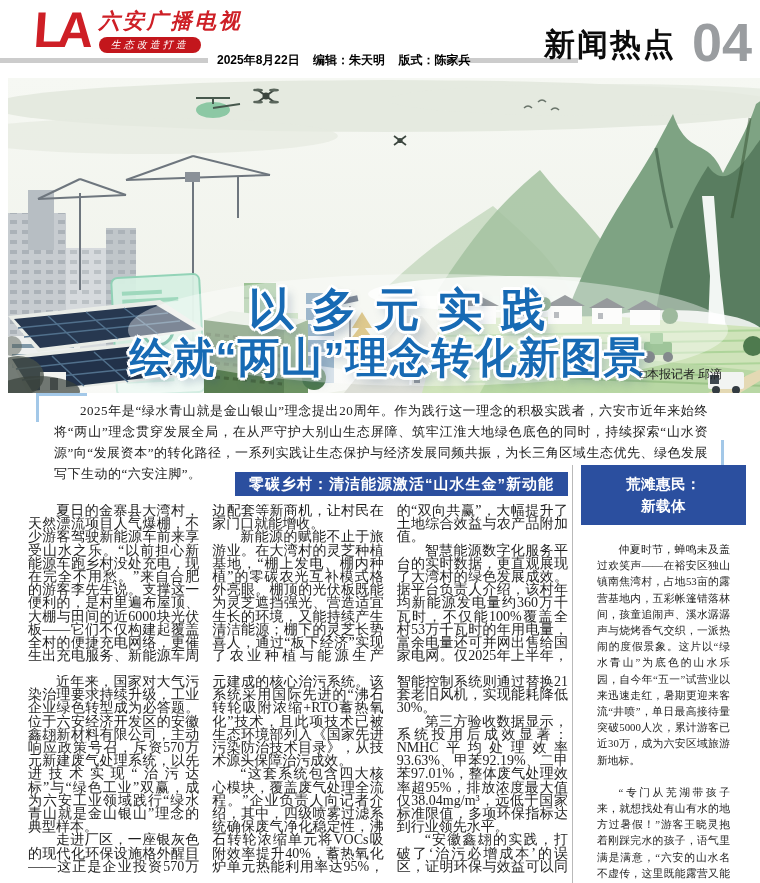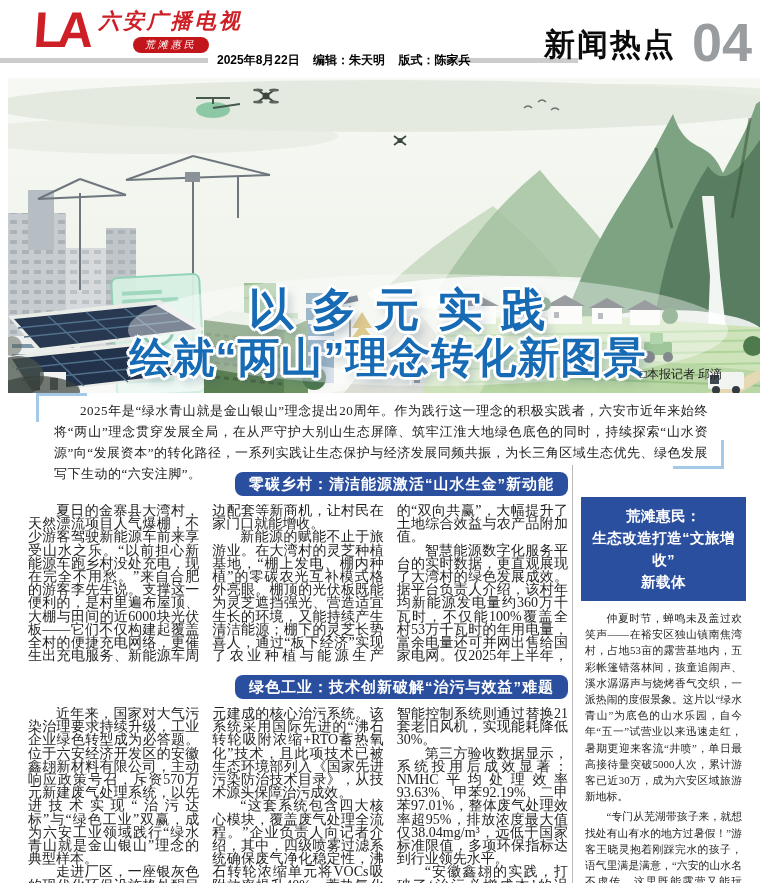--- a/index.html
+++ b/index.html
@@ -9,21 +9,21 @@
     font-family:"Liberation Serif","DejaVu Serif",serif;
   }
   
   .masthead{position:absolute;left:0;top:0;width:760px;height:78px;background:#fff}
   .logo{position:absolute;left:34px;top:4px;display:flex;align-items:flex-start}
   .logo-mono{
     font-family:"Liberation Sans","DejaVu Sans",sans-serif;font-weight:900;
     font-size:50px;line-height:52px;color:#ce1f26;letter-spacing:-7px;
     transform:skewX(-4deg);padding-right:12px;
   }
-  .logo-right{display:flex;flex-direction:column;align-items:center;margin-top:5px}
+  .logo-right{display:flex;flex-direction:column;align-items:flex-start;margin-top:5px}
   .logo-name{color:#ce1f26;font-weight:700;font-size:21px;line-height:24px;letter-spacing:3px;font-style:italic}
   .logo-badge{background:#c3161c;color:#fff;font-size:10px;line-height:14px;padding:1px 12px;border-radius:9px;margin-top:4px;letter-spacing:3px;font-style:italic}
   .rule{position:absolute;top:58px;height:5px;background:#cccccc}
   .rule-left{left:0;width:208px}
   .rule-right{left:444px;width:134px}
   .dateline{
     position:absolute;left:217px;top:52px;white-space:nowrap;
     font-family:"Liberation Sans","DejaVu Sans",sans-serif;
     font-size:12px;font-weight:700;color:#000000;
   }
@@ -50,46 +50,46 @@
   .intro::before{content:"";position:absolute;left:0;top:0;width:48px;height:26px;border-left:3px solid #a3c8e8;border-top:3px solid #a3c8e8}
   .intro::after{content:"";position:absolute;right:0;bottom:0;width:48px;height:26px;border-right:3px solid #a3c8e8;border-bottom:3px solid #a3c8e8}
   .intro p{margin:0;padding:7px 16px 0 18px;font-size:13px;line-height:21px;text-indent:2em;text-align:justify;letter-spacing:.5px;color:#222}
   
   .content{position:absolute;left:0;top:465px;width:760px;height:418px;overflow:hidden}
   .left-block{position:absolute;left:28px;top:7px;width:540px}
   .sec-head{
     display:block;margin-left:auto;width:max-content;max-width:540px;
     background:#2b4f9f;color:#fff;
     font-family:"Liberation Sans","DejaVu Sans",sans-serif;font-weight:700;
-    font-size:15px;line-height:16px;padding:4px 14px;letter-spacing:1px;border-radius:8px;
+    font-size:15px;line-height:16px;padding:4px 14px;letter-spacing:1px;
   }
   .cols{column-count:3;column-gap:13px;margin-top:8px;font-size:14px;line-height:13.2px;text-align:justify;color:#1e1e1e}
   .cols p{margin:0;text-indent:2em}
   .sec1-cols{height:160px;overflow:hidden}
   .sec2-wrap{margin-top:11px}
   .sec2-cols{height:206px;overflow:hidden}
   .divider{position:absolute;left:572px;top:0;width:1px;height:418px;background:#b9b9b9}
   .right-block{position:absolute;left:581px;top:0;width:165px}
   .right-head{
     background:#2b4f9f;color:#fff;text-align:center;
     font-family:"Liberation Sans","DejaVu Sans",sans-serif;font-weight:700;
-    font-size:14.5px;line-height:22px;padding:8px 3px;letter-spacing:.5px;margin-top:32px;
+    font-size:14.5px;line-height:22px;padding:8px 3px;letter-spacing:.5px;
   }
   .right-body{margin-top:9px;font-size:10.8px;line-height:16.2px;text-align:justify;color:#1e1e1e}
-  .right-body p{margin:4px;text-indent:2em}
+  .right-body p{margin:16px;text-indent:2em}
 </style>
 </head>
 <body>
 
 <div class="masthead">
   <div class="logo">
     <div class="logo-mono">LA</div>
     <div class="logo-right">
       <div class="logo-name">六安广播电视</div>
-      <div class="logo-badge">荒滩惠民</div>
+      <div class="logo-badge">生态改造打造</div>
     </div>
   </div>
   <div class="rule rule-left"></div>
   <div class="rule rule-right"></div>
   <div class="dateline">
     <span>2025年8月22日</span>
     <span>编辑：朱天明</span>
     <span>版式：陈家兵</span>
   </div>
   <div class="pagehead">
@@ -351,35 +351,33 @@
   <div class="left-block">
     <div class="sec-head">零碳乡村：清洁能源激活“山水生金”新动能</div>
     <div class="cols sec1-cols">
       <p>夏日的金寨县大湾村，天然漂流项目人气爆棚，不少游客驾驶新能源车前来享受山水之乐。“以前担心新能源车跑乡村没处充电，现在完全不用愁。”来自合肥的游客李先生说。支撑这一便利的，是村里遍布屋顶、大棚与田间的近6000块光伏板——它们不仅构建起覆盖全村的便捷充电网络，更催生出充电服务、新能源车周边配套等新商机，让村民在家门口就能增收。</p>
       <p>新能源的赋能不止于旅游业。在大湾村的灵芝种植基地，“棚上发电、棚内种植”的零碳农光互补模式格外亮眼。棚顶的光伏板既能为灵芝遮挡强光、营造适宜生长的环境，又能持续产生清洁能源；棚下的灵芝长势喜人，通过“板下经济”实现了农业种植与能源生产的“双向共赢”，大幅提升了土地综合效益与农产品附加值。</p>
       <p>智慧能源数字化服务平台的实时数据，更直观展现了大湾村的绿色发展成效。据平台负责人介绍，该村年均新能源发电量约360万千瓦时，不仅能100%覆盖全村53万千瓦时的年用电量，富余电量还可并网出售给国家电网。仅2025年上半年，这笔“卖电收入”就为村集体带来56万元额外收益。</p>
       <p>从“靠山水吃饭”到“让山水生金”，大湾村的实践印证了“两山”理念的深厚生命力。如今，零碳发展不仅让乡村环境更宜居，更深刻改变着村民的生活方式，为全面推进乡村振兴、建设中国式现代化注入了强劲的绿色动能。</p>
     </div>
 
     <div class="sec2-wrap">
-      <div class="sec-head">绿色工业：技术创新破解“治污与效益”难题</div>
       <div class="cols sec2-cols">
         <p>近年来，国家对大气污染治理要求持续升级，工业企业绿色转型成为必答题。位于六安经济开发区的安徽鑫翃新材料有限公司，主动响应政策号召，斥资570万元新建废气处理系统，以先进技术实现“治污达标”与“绿色工业”双赢，成为六安工业领域践行“绿水青山就是金山银山”理念的典型样本。</p>
         <p>走进厂区，一座银灰色的现代化环保设施格外醒目——这正是企业投资570万元建成的核心治污系统。该系统采用国际先进的“沸石转轮吸附浓缩+RTO蓄热氧化”技术，且此项技术已被生态环境部列入《国家先进污染防治技术目录》，从技术源头保障治污成效。</p>
         <p>“这套系统包含四大核心模块，覆盖废气处理全流程。”企业负责人向记者介绍，其中，四级喷雾过滤系统确保废气净化稳定性，沸石转轮浓缩单元将VOCs吸附效率提升40%，蓄热氧化炉单元热能利用率达95%，智能控制系统则通过替换21套老旧风机，实现能耗降低30%。</p>
         <p>第三方验收数据显示，系统投用后成效显著：NMHC平均处理效率93.63%、甲苯92.19%、二甲苯97.01%，整体废气处理效率超95%，排放浓度最大值仅38.04mg/m³，远低于国家标准限值，多项环保指标达到行业领先水平。</p>
         <p>“安徽鑫翃的实践，打破了‘治污必增成本’的误区，证明环保与效益可以同频共振。”金安经济开发区党工委委员、管委会副主任关世凡评价道，该项目的成功实施，为同行业提供了可复制、可推广的环保升级方案。</p>
       </div>
     </div>
   </div>
 
   <div class="right-block">
     <div class="right-head">
       <div>荒滩惠民：</div>
-      <div>生态改造打造“文旅增收”</div>
       <div>新载体</div>
     </div>
     <div class="right-body">
       <p>仲夏时节，蝉鸣未及盖过欢笑声——在裕安区独山镇南焦湾村，占地53亩的露营基地内，五彩帐篷错落林间，孩童追闹声、溪水潺潺声与烧烤香气交织，一派热闹的度假景象。这片以“绿水青山”为底色的山水乐园，自今年“五一”试营业以来迅速走红，暑期更迎来客流“井喷”，单日最高接待量突破5000人次，累计游客已近30万，成为六安区域旅游新地标。</p>
       <p>“专门从芜湖带孩子来，就想找处有山有水的地方过暑假！”游客王晓灵抱着刚踩完水的孩子，语气里满是满意，“六安的山水名不虚传，这里既能露营又能玩水，孩子玩得不想走，说明年还要来！”溪水边，不少小朋友赤脚嬉戏，清凉的山水与自然野趣，成了游客选择南焦湾的核心理由。</p>
 
     </div>
   </div>
 </div>
 

